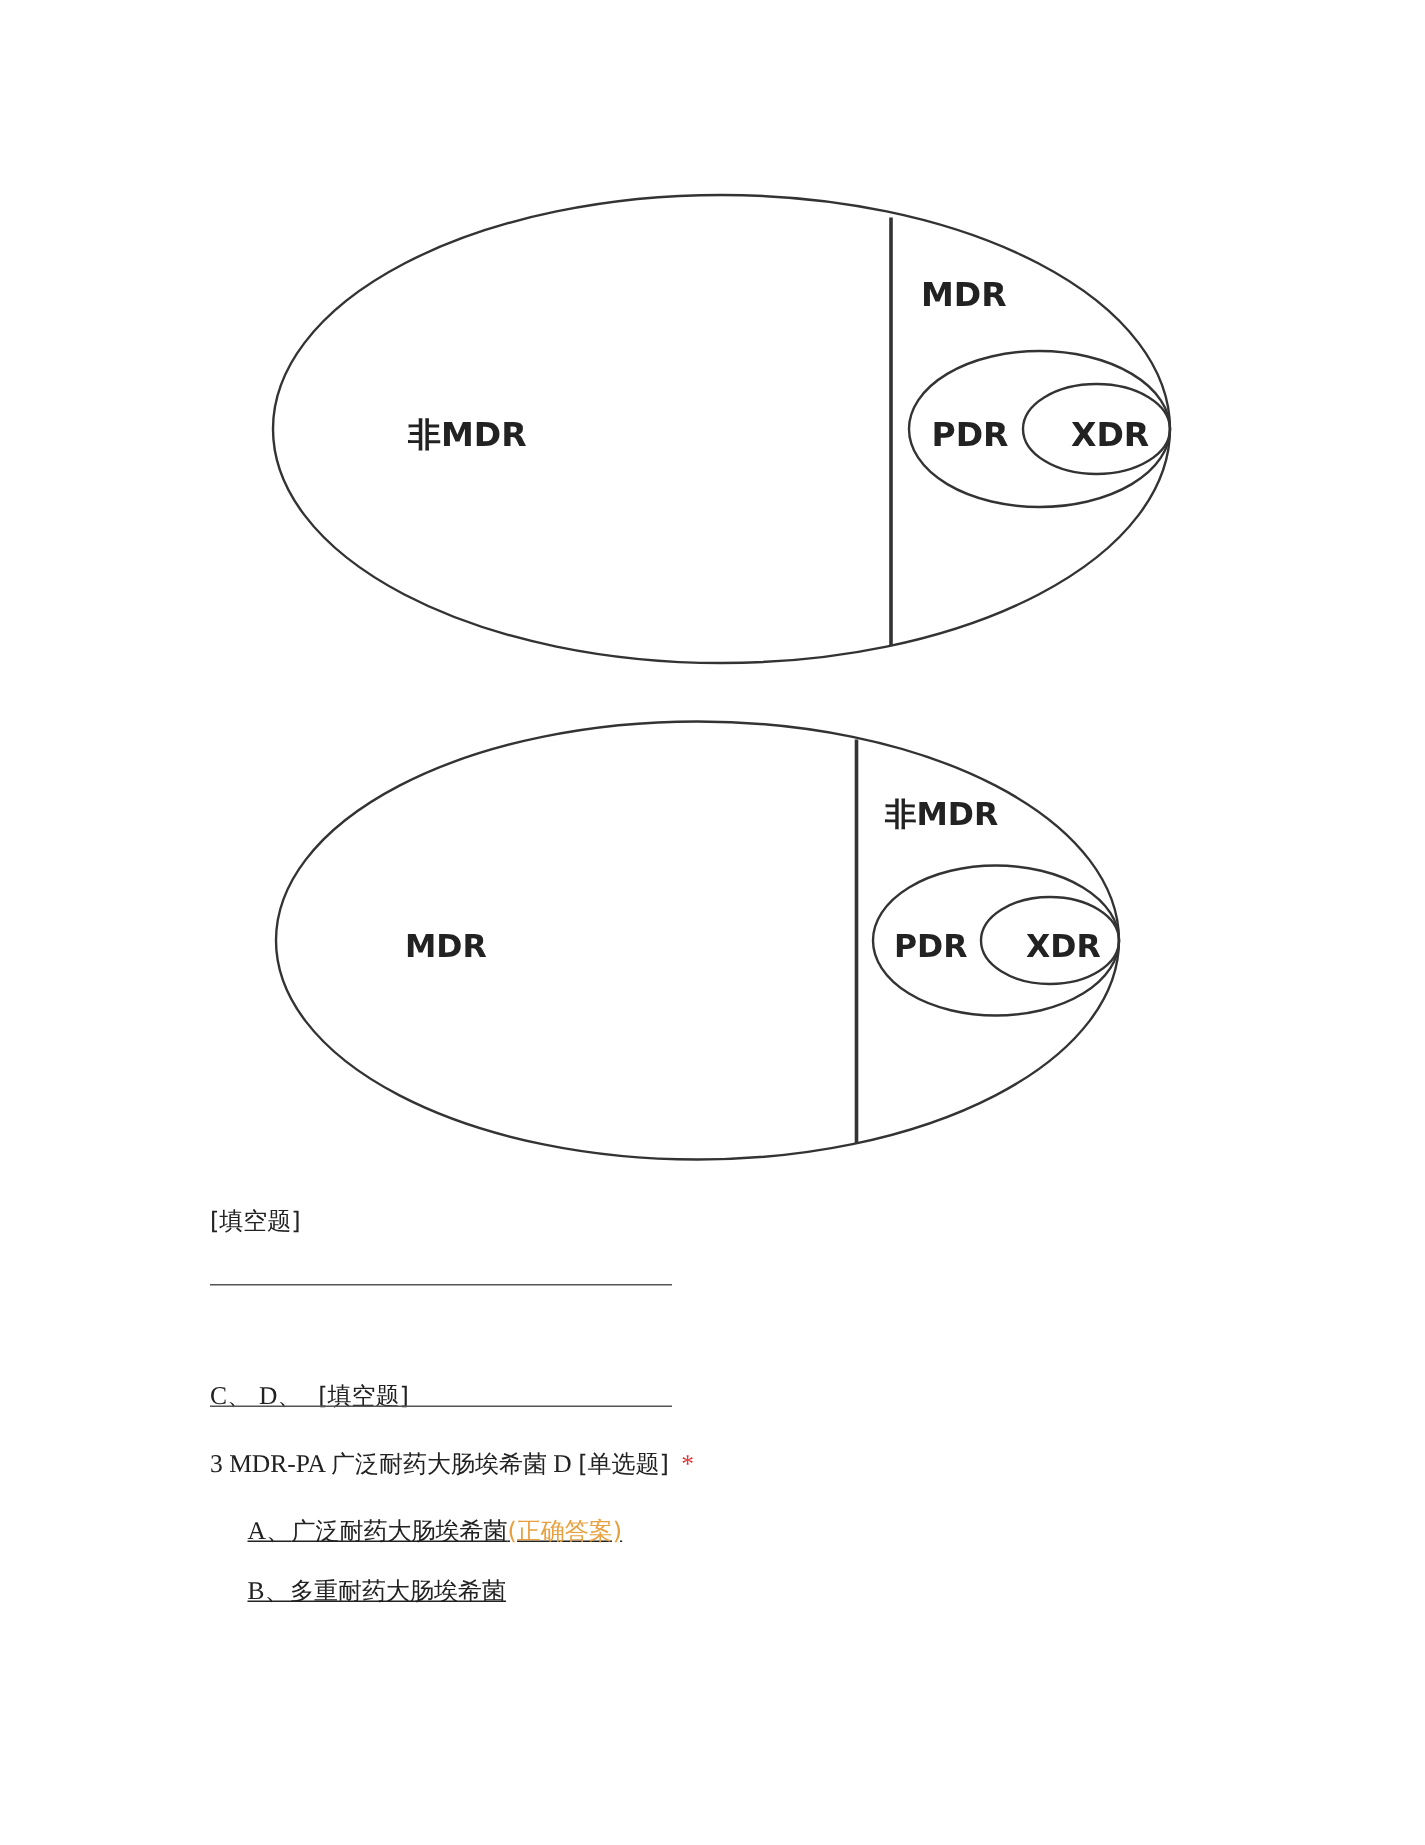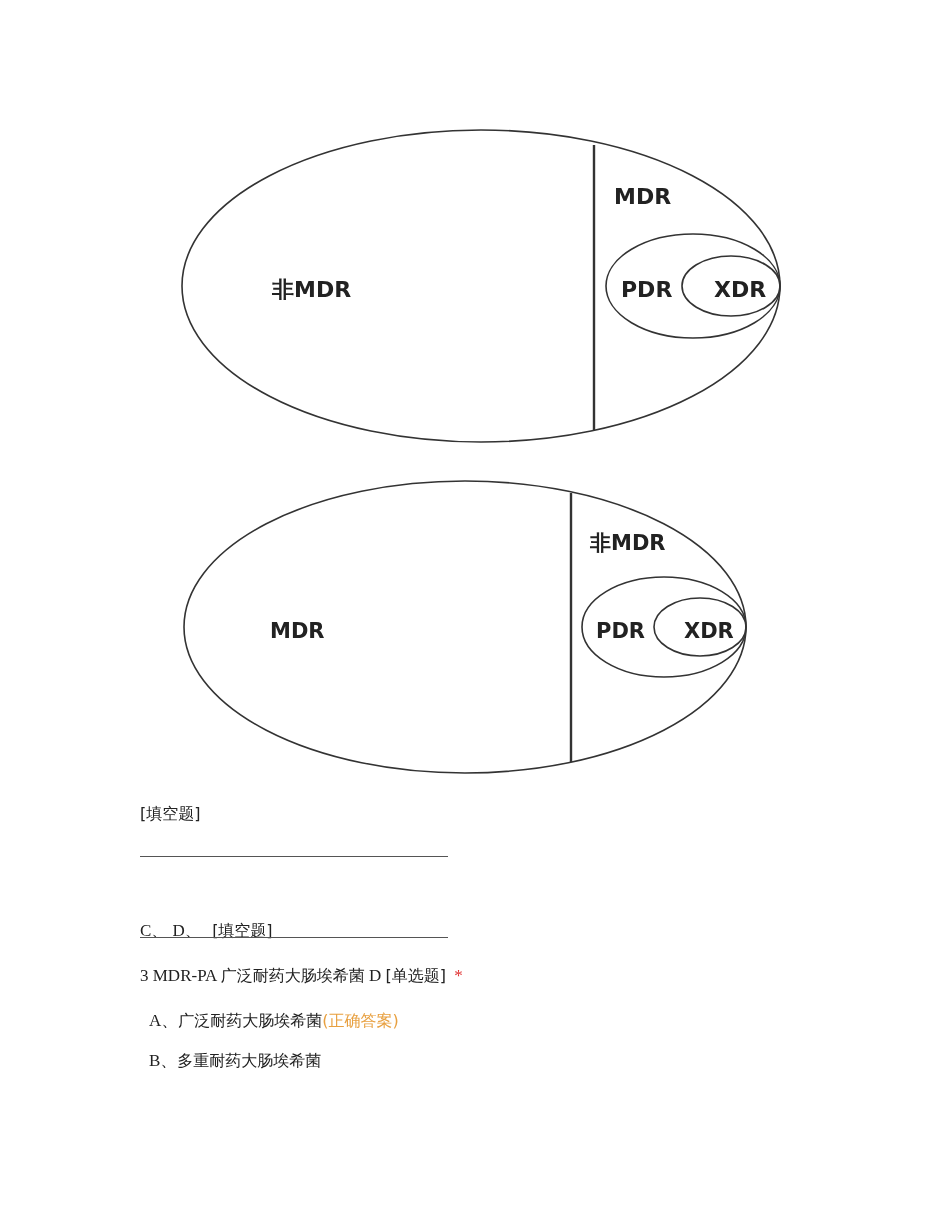--- a/index.html
+++ b/index.html
@@ -4,21 +4,21 @@
 <style>
   html, body { margin:0; padding:0; background:#ffffff; }
   body { width:950px; height:1230px; position:relative; overflow:hidden;
          font-family:"Liberation Serif", "DejaVu Serif", serif; color:#222; }
   .diagram { position:absolute; left:0; top:0; }
   .diagram text { font-family:"DejaVu Sans", "Liberation Sans", sans-serif; font-weight:bold; fill:#222; }
   .line-text { position:absolute; left:140px; font-size:17px; line-height:20px; white-space:nowrap; }
   .blank { position:absolute; left:140px; width:308px; height:0; border-top:1.5px solid #555; }
   .cjk { font-family:"DejaVu Sans", "Liberation Sans", sans-serif; font-size:16px; }
   .required { color:#e03030; margin-left:4px; }
-  .option { position:absolute; left:149px; font-size:17px; line-height:22px; white-space:nowrap; }
+  .option { position:absolute; left:165px; font-size:17px; line-height:22px; white-space:nowrap;text-decoration:underline; }
   .correct { color:#e8a040; font-family:"DejaVu Sans", "Liberation Sans", sans-serif; font-size:16px; }
 </style>
 </head>
 <body>
 
 <svg class="diagram" width="950" height="460" viewBox="0 0 950 460">
   <ellipse cx="481" cy="286" rx="299" ry="156" fill="none" stroke="#333" stroke-width="1.6"></ellipse>
   <line x1="594" y1="145" x2="594" y2="430" stroke="#333" stroke-width="2.4"></line>
   <ellipse cx="693" cy="286" rx="87" ry="52" fill="none" stroke="#333" stroke-width="1.6"></ellipse>
   <ellipse cx="731" cy="286" rx="49" ry="30" fill="none" stroke="#333" stroke-width="1.6"></ellipse>

